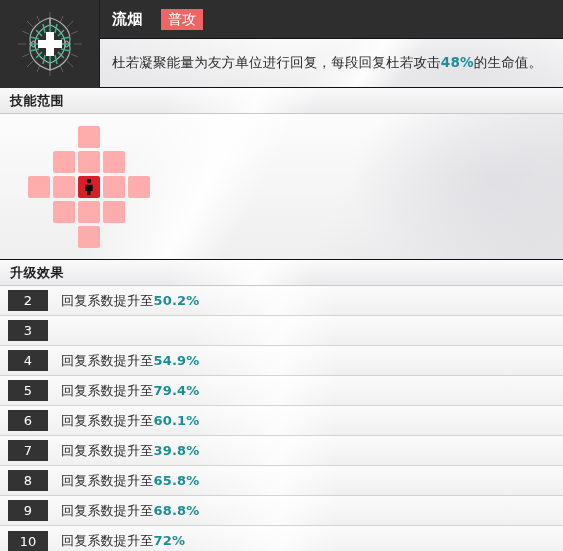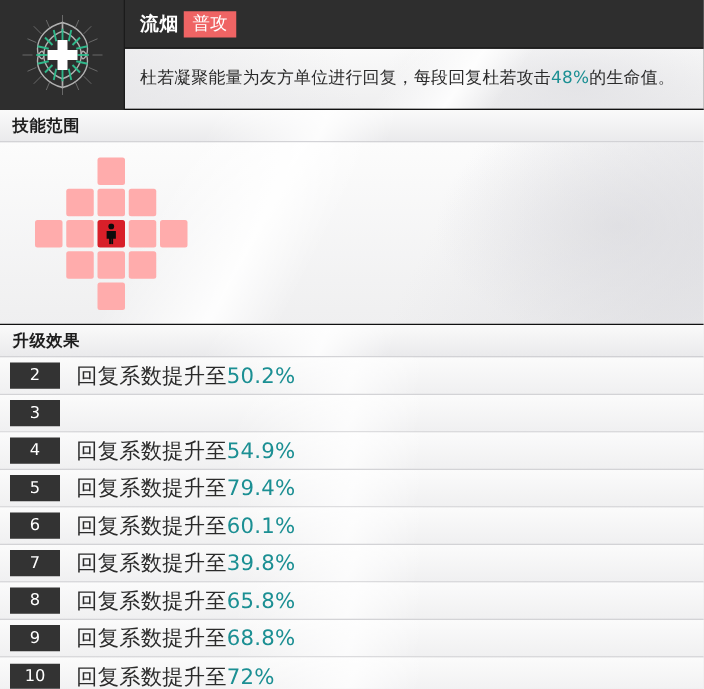--- a/index.html
+++ b/index.html
@@ -62,21 +62,21 @@
     flex-direction: column;
     min-width: 0;
   }
 
   .title-bar {
     height: 38px;
     background: #2e2e2e;
     display: flex;
     align-items: center;
     padding: 0 0 0 12px;
-    gap: 4px;
+    gap: 18px;
   }
   .skill-name {
     color: #ffffff;
     font-size: 15px;
     font-weight: bold;
     letter-spacing: .5px;
     line-height: 1;
   }
   .skill-tag {
     display: inline-block;
@@ -102,21 +102,21 @@
     border-top: 1px solid #111111;
     border-bottom: 1px solid #111111;
   }
   .desc-text {
     font-size: 13.5px;
     color: #2b2b2b;
     line-height: 1.3;
     letter-spacing: .2px;
     white-space: nowrap;
   }
-  .hl { color: #1b8f93; font-weight: normal; }
+  .hl { color: #1b8f93; font-weight: bold; }
 
   
   .section-head {
     position: relative;
     z-index: 2;
     height: 26px;
     display: flex;
     align-items: center;
     padding-left: 10px;
     font-size: 13px;
@@ -193,21 +193,21 @@
     background: #333333;
     color: #ffffff;
     font-size: 13px;
     display: flex;
     align-items: center;
     justify-content: center;
     line-height: 1;
   }
   .row-text {
     margin-left: 13px;
-    font-size: 17px;
+    font-size: 13px;
     color: #2b2b2b;
     letter-spacing: .2px;
     white-space: nowrap;
   }
 </style>
 </head>
 <body>
 
 <div id="app">
 

